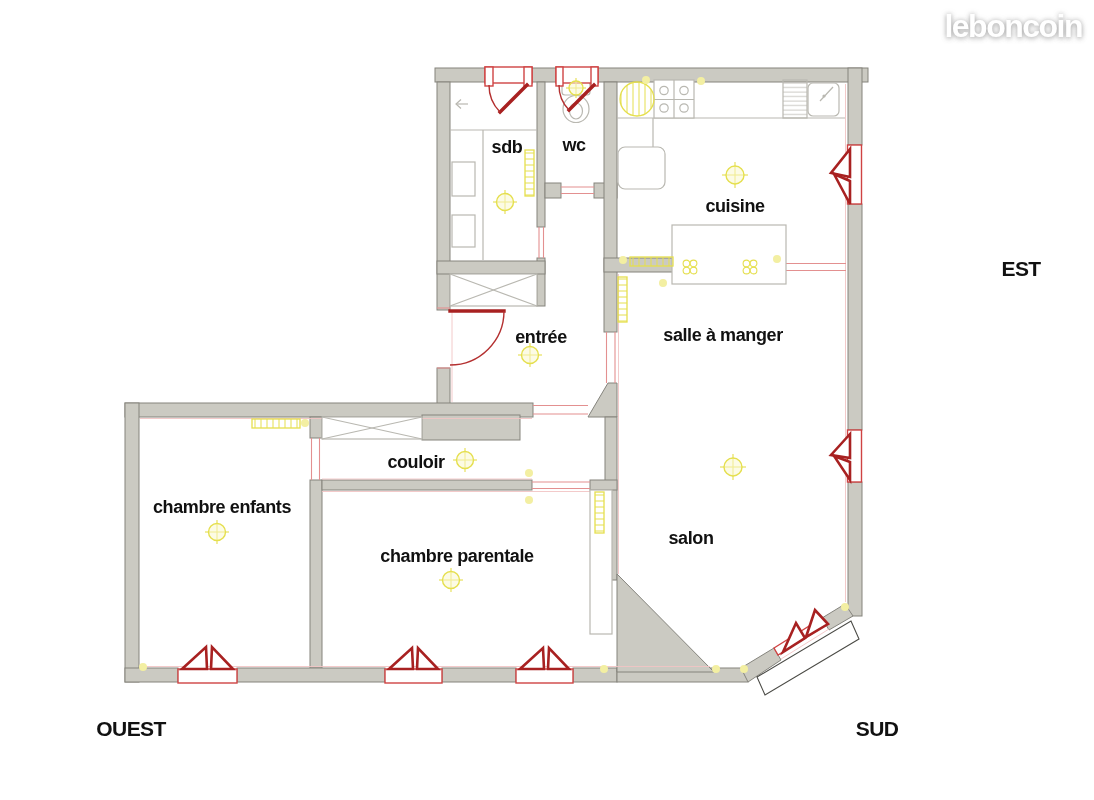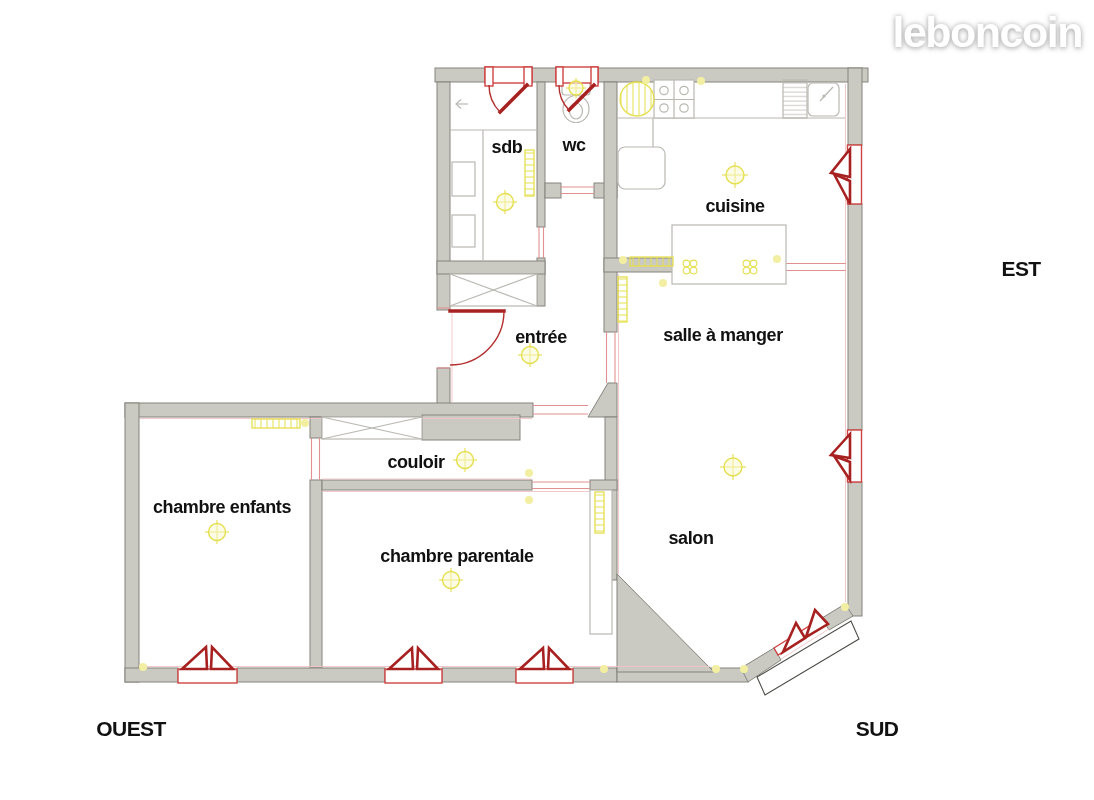--- a/index.html
+++ b/index.html
@@ -5,21 +5,21 @@
   :root{
     --wall-fill:#cbcac2; --wall-stroke:#85847d; --fixture-gray:#b9b8b1;
     --window-red:#a82121; --window-frame-red:#cf4343; --door-arc-red:#b43030;
     --opening-red:#e39090; --hairline-red:#f2c4c4;
     --yellow-stroke:#e5df4e; --yellow-fill:#faf7cf; --yellow-dot:#f3efa2;
     --text-color:#111111; --logo-color:#ffffff;
   }
   html,body{margin:0;padding:0;background:#fff;}
   .stage{position:relative;width:1094px;height:800px;background:#fff;overflow:hidden;
          font-family:"Liberation Sans",sans-serif;}
-  .logo{position:absolute;top:8px;right:12px;font-weight:700;font-size:43px;
+  .logo{position:absolute;top:8px;right:12px;font-weight:700;font-size:32px;
         letter-spacing:-1.5px;color:var(--logo-color);
         text-shadow:0 0 5px rgba(130,130,130,.55),0 2px 5px rgba(120,120,120,.35);}
   svg{position:absolute;left:0;top:0;}
   .w  {fill:var(--wall-fill);stroke:var(--wall-stroke);stroke-width:1;}
   .fx {stroke:var(--fixture-gray);stroke-width:1.2;}
   .wf {stroke:var(--window-frame-red);stroke-width:1.4;}
   .wl {stroke:var(--window-red);stroke-width:2.6;stroke-linejoin:miter;}
   .dl {stroke:var(--window-red);stroke-width:3.4;stroke-linecap:square;}
   .da {stroke:var(--door-arc-red);stroke-width:1.4;}
   .ol {stroke:var(--opening-red);stroke-width:1.1;}

